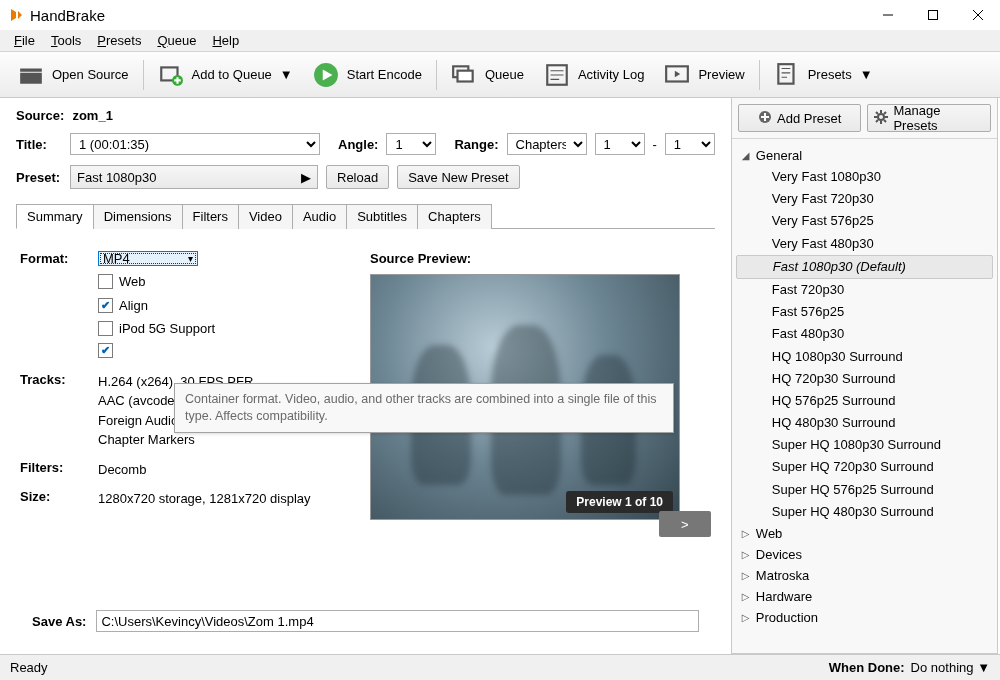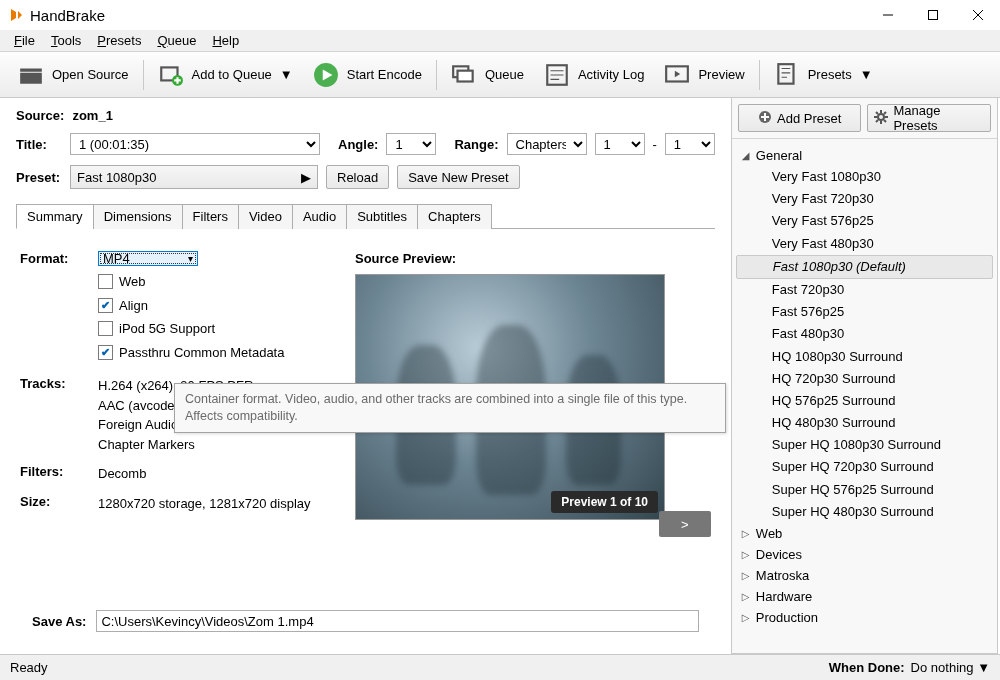--- a/index.html
+++ b/index.html
@@ -21,36 +21,36 @@
 .row { display: flex; align-items: center; gap: 8px; }
 .label { font-weight: bold; }
 .source-info { color: #888; font-size: 12px; }
 select, input.txt { border: 1px solid #adadad; background: #fff; padding: 2px 4px; height: 22px; font-size: 13px; }
 select.wide { width: 250px; }
 .preset-field { width: 248px; background: linear-gradient(#f6f6f6,#e9e9e9); border: 1px solid #adadad; padding: 3px 6px; display: flex; align-items: center; justify-content: space-between; cursor: pointer; height: 24px; }
 .btn { background: linear-gradient(#f6f6f6,#e9e9e9); border: 1px solid #adadad; padding: 3px 10px; cursor: pointer; height: 24px; border-radius: 2px; }
 .tabs { display: flex; border-bottom: 1px solid #adadad; margin-top: 4px; }
 .tab { padding: 4px 10px; border: 1px solid #adadad; border-bottom: none; background: #f5f5f5; margin-right: -1px; cursor: pointer; position: relative; top: 1px; }
 .tab.active { background: #fff; border-bottom: 1px solid #fff; }
-.tab-body { display: flex; gap: 5px; padding: 12px 4px; flex: 1; }
+.tab-body { display: flex; gap: 20px; padding: 12px 4px; flex: 1; }
 .form-col { width: 330px; }
 .form-row { display: flex; margin-bottom: 10px; }
 .form-label { width: 78px; font-weight: bold; }
 .form-val { flex: 1; line-height: 1.5; }
 .cb-row { display: flex; align-items: center; gap: 6px; margin-bottom: 4px; }
 .cb { width: 15px; height: 15px; border: 1px solid #7a7a7a; display: inline-flex; align-items: center; justify-content: center; cursor: pointer; background:#fff; }
 .cb.checked::after { content: "✔"; color: #0063b1; font-size: 11px; font-weight: bold; }
 .format-select { width: 100px; border: 1px solid #0078d7; outline: 1px dotted #333; outline-offset: -3px; background: #e5f1fb; padding: 2px 4px; display: flex; justify-content: space-between; cursor: pointer; height: 15px; align-items:center; }
 .preview-col { flex: 1; position: relative; }
 .preview-label { font-weight: bold; margin-bottom: 8px; }
 .preview-img { width: 310px; height: 246px; background: radial-gradient(circle at 40% 30%, #b8ccd6 0%, #6d8694 45%, #33464f 100%); position: relative; border: 1px solid #999; }
 .preview-img .figure { position: absolute; background: rgba(20,35,40,0.35); border-radius: 40% 40% 20% 20%; filter: blur(3px); }
 .preview-badge { position: absolute; right: 6px; bottom: 6px; background: #2a2a2a; color: #fff; padding: 4px 10px; border-radius: 3px; font-size: 12px; font-weight: bold; }
 .next-btn { position: absolute; right: 0; top: 260px; width: 52px; height: 26px; background: #777; color: #fff; display: flex; align-items: center; justify-content: center; cursor: pointer; border-radius: 2px; }
-.tooltip { position: absolute; left: 174px; top: 285px; width: 552px; background: #f8f8f8; border: 1px solid #a3a3a3; padding: 7px 10px; color: #6a6a6a; font-size: 12.5px; line-height: 1.35; box-shadow: 1px 1px 3px rgba(0,0,0,0.15); z-index: 50; }
+.tooltip { position: absolute; left: 174px; top: 285px; width: 500px; background: #f8f8f8; border: 1px solid #a3a3a3; padding: 7px 10px; color: #6a6a6a; font-size: 12.5px; line-height: 1.35; box-shadow: 1px 1px 3px rgba(0,0,0,0.15); z-index: 50; }
 .right-panel { width: 296px; background: #f8f8f8; border: 1px solid #c9c9c9; border-top: none; display: flex; flex-direction: column; margin-right: 2px; }
 .right-top { display: flex; padding: 6px; gap: 6px; border-bottom: 1px solid #d4d4d4; }
 .rp-btn { flex: 1; background: linear-gradient(#f6f6f6,#e9e9e9); border: 1px solid #adadad; padding: 4px 6px; display: flex; align-items: center; justify-content: center; gap: 5px; cursor: pointer; height: 28px; border-radius: 2px; }
 .preset-tree { flex: 1; overflow: auto; padding: 6px 4px; font-size: 13.5px; }
 .tree-cat { padding: 3px 6px; cursor: pointer; display: flex; align-items: center; gap: 4px; }
 .tree-cat .tri { font-size: 10px; color: #555; width: 10px; }
 .tree-item { padding: 2px 4px 2px 36px; cursor: pointer; line-height: 1.4; }
 .tree-item.sel { font-style: italic; background: #e9e9e9; border: 1px solid #c9c9c9; border-radius: 2px; }
 .saveas { padding: 8px 16px 12px; display: flex; align-items: center; gap: 10px; }
 .saveas input { flex: 1; }
@@ -222,21 +222,20 @@
             <div class="cb-row">
                 <span class="cb checked"></span>
                 <span>Align</span>
               </div>
             <div class="cb-row">
                 <span class="cb"></span>
                 <span>iPod 5G Support</span>
               </div>
             <div class="cb-row">
                 <span class="cb checked"></span>
-                <span>Passthru Common Metadata</span>
               </div>
           </div>
         </div>
         <div class="form-row">
           <div class="form-label">Tracks:</div>
           <div class="form-val">
             <div>H.264 (x264), 30 FPS PFR</div>
             <div>AAC (avcodec), Stereo</div>
             <div>Foreign Audio Scan, Burned</div>
             <div>Chapter Markers</div>

